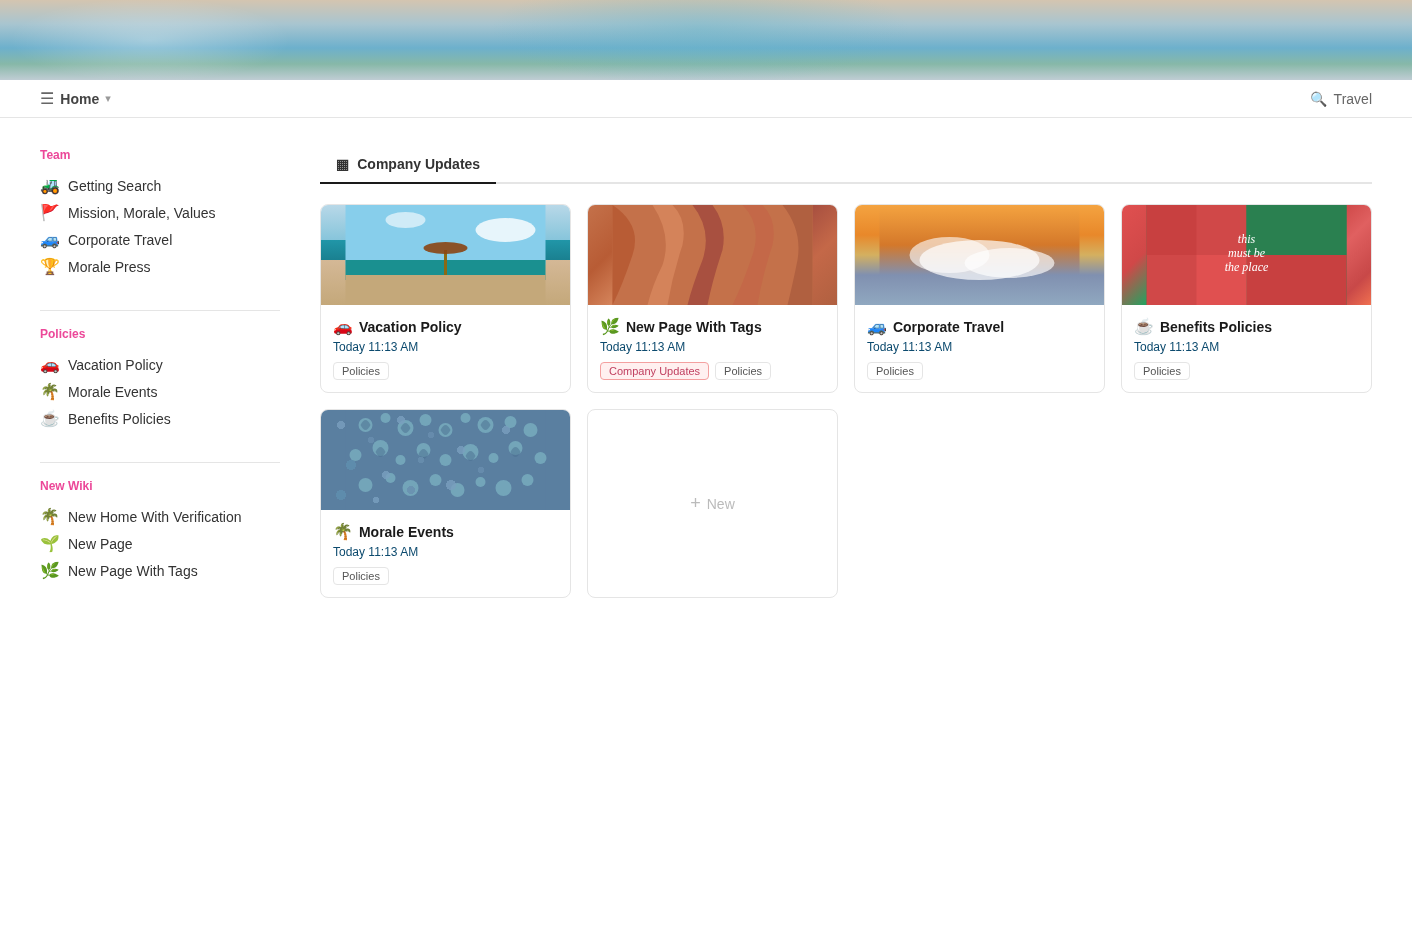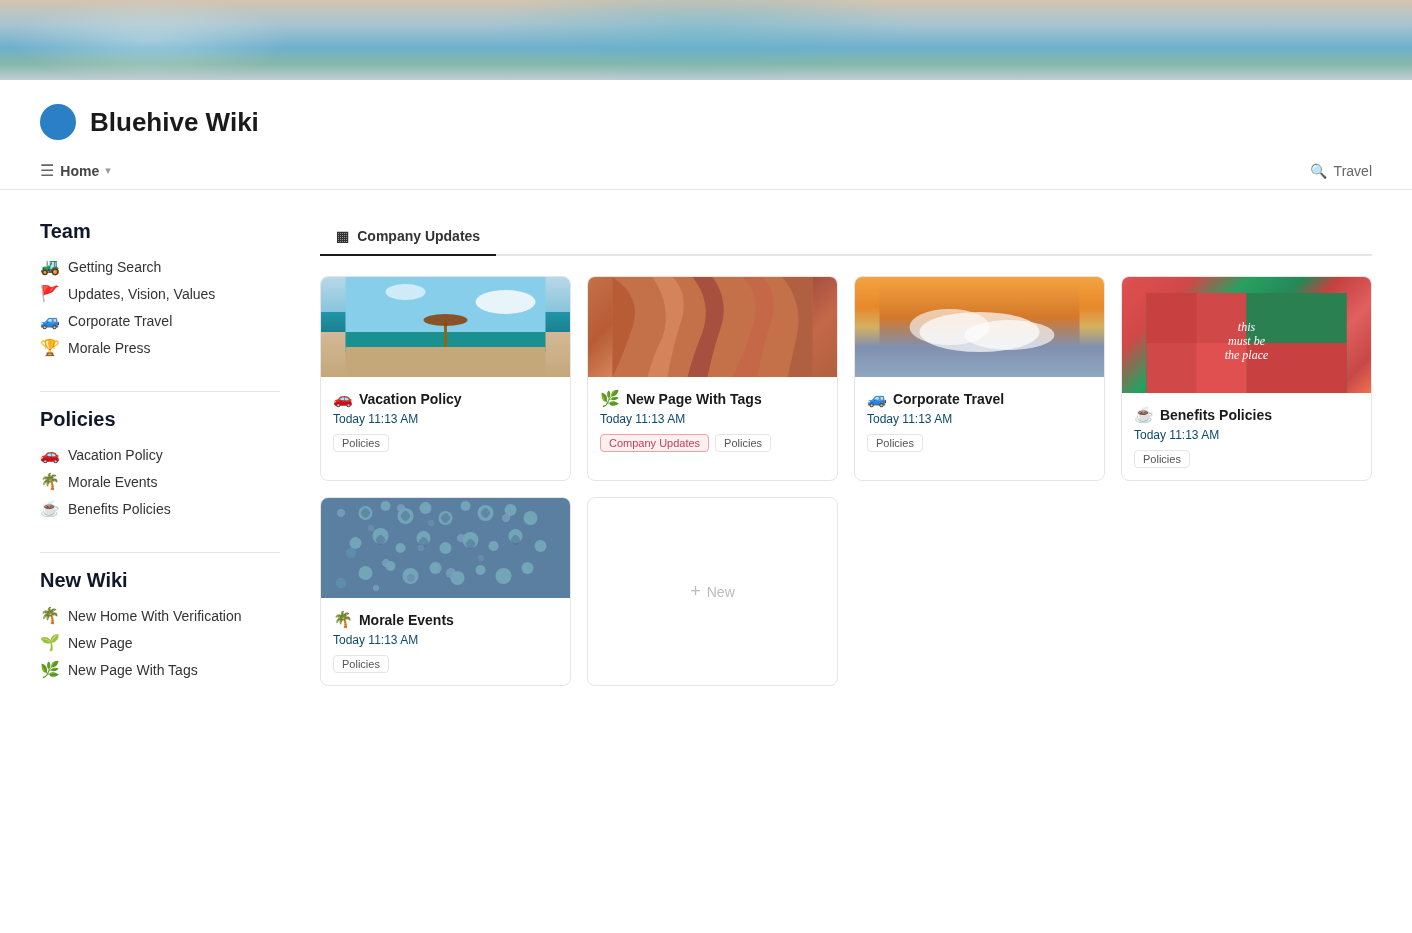--- a/index.html
+++ b/index.html
@@ -97,23 +97,23 @@
 
     
     .sidebar {
       width: 240px;
       flex-shrink: 0;
     }
     .sidebar-section {
       margin-bottom: 30px;
     }
     .sidebar-section-title {
-      font-size: 20px;
+      font-size: 12px;
       font-weight: 700;
-      color: #0f172a;
+      color: #ec4899;
       margin-bottom: 10px;
     }
     .sidebar-item {
       display: flex;
       align-items: center;
       gap: 8px;
       padding: 4px 0;
       font-size: 14px;
       color: #333;
       cursor: pointer;
@@ -193,24 +193,24 @@
     
     .sky-scene {
       width: 100%;
       height: 100px;
       background: linear-gradient(180deg, #f4a340 0%, #e8882a 30%, #d4b060 50%, #8090b0 70%, #90a8c0 100%);
     }
 
     
     .place-scene {
       width: 100%;
-      height: 116px;
+      height: 100px;
       background: linear-gradient(135deg, #e05050 0%, #d04848 20%, #28a060 35%, #248858 50%, #c84040 60%, #e06060 75%, #c84848 90%, #f07050 100%);
       display: flex;
-      align-items: flex-end;
+      align-items: flex-start;
       justify-content: center;
       position: relative;
       overflow: hidden;
     }
 
     
     .floral-scene {
       width: 100%;
       height: 100px;
       background: #5a7fa0;
@@ -302,24 +302,20 @@
   </style>
 </head>
 <body>
 
 <div class="page-wrapper">
 
   <div class="hero">
     <div class="hero-inner"></div>
   </div>
 
-  <div class="title-area">
-    <div class="logo-circle"></div>
-    <h1 class="site-title">Bluehive Wiki</h1>
-  </div>
 
   <div class="nav-bar">
     <div class="nav-left">
       <span class="list-icon">☰</span>
       <span class="home-text">Home</span>
       <span class="chevron">▾</span>
     </div>
     <div class="nav-search">
       <span class="search-icon">🔍</span>
       <span>Travel</span>
@@ -331,21 +327,21 @@
     <div class="sidebar">
 
       <div class="sidebar-section">
         <div class="sidebar-section-title">Team</div>
         <div class="sidebar-item">
           <span class="emoji">🚜</span>
           <span>Getting Search</span>
         </div>
         <div class="sidebar-item">
           <span class="emoji">🚩</span>
-          <span>Updates, Vision, Values</span>
+          <span>Mission, Morale, Values</span>
         </div>
         <div class="sidebar-item">
           <span class="emoji">🚙</span>
           <span>Corporate Travel</span>
         </div>
         <div class="sidebar-item">
           <span class="emoji">🏆</span>
           <span>Morale Press</span>
         </div>
       </div>

